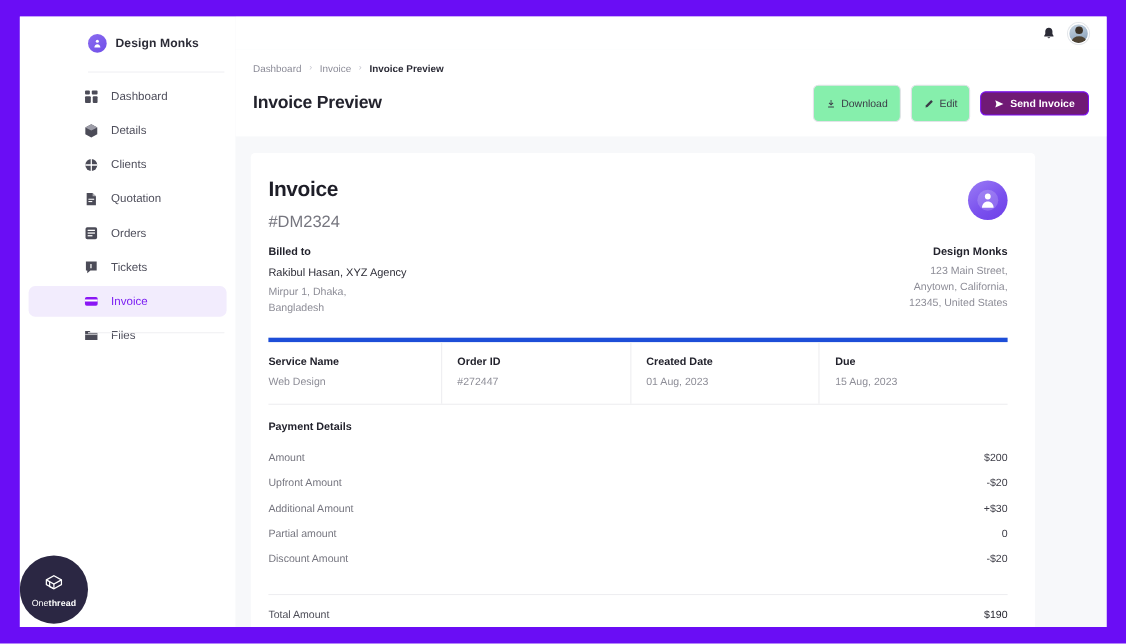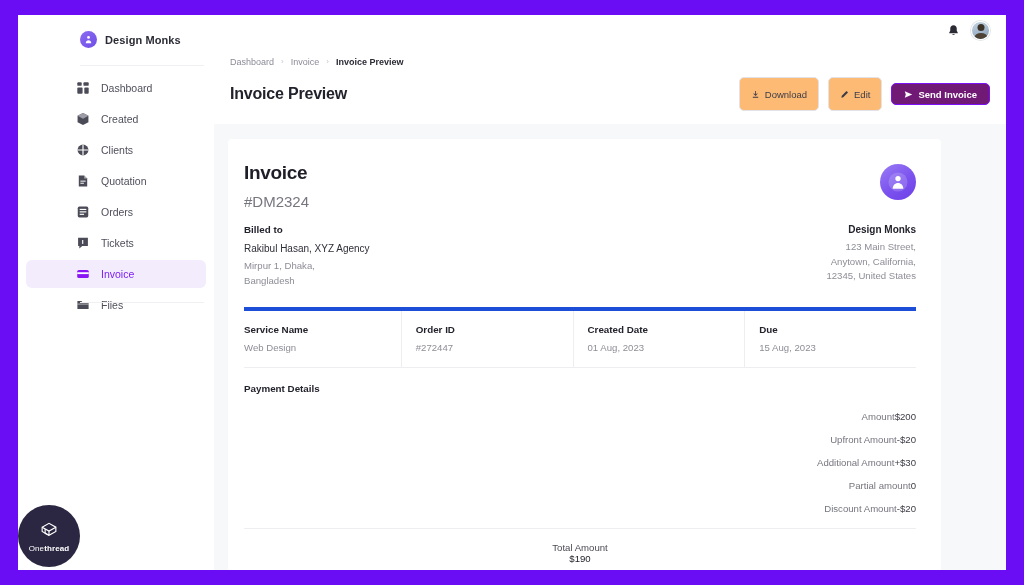--- a/index.html
+++ b/index.html
@@ -238,21 +238,21 @@
     display: inline-flex;
     align-items: center;
     gap: 5px;
     height: 22px;
     padding: 16px 11px;
     border-radius: 5px;
     font-size: 9.5px;
     cursor: pointer;
     white-space: nowrap;
     border: 1px solid #e2e3e8;
-    background: #fdba74;
+    background: #86efac;
     color: #3b3b47;
   }
   .btn svg { width: 9px; height: 9px; display: block; }
   .btn-primary {
     background: #701a75;
     border-color: #7b0ff5;
     color: #ffffff;
     font-weight: bold;
     padding: 0 12px;
     justify-content: center;
@@ -364,40 +364,39 @@
 
   .pay-title {
     font-size: 9.8px;
     font-weight: bold;
     color: #23232d;
     margin-top: 15px;
     margin-bottom: 11px;
   }
   .pay-row {
     display: flex;
-    justify-content: flex-end;
+    justify-content: space-between;
     align-items: center;
     padding: 6px 0;
   }
   .pay-name {
     font-size: 9.6px;
     color: #75757f;
   }
   .pay-val {
     font-size: 9.6px;
     color: #3b3b45;
   }
   .pay-total {
     display: flex;
     justify-content: space-between;
     align-items: center;
     border-top: 1px solid #eeeef1;
-    margin-top: 8px;
+    margin-top: 20px;
     padding-top: 13px;
-    flex-direction: column;
   }
   .pay-total .pay-name { color: #4b4b55; }
   .pay-total .pay-val { color: #23232d; }
 
   .note-title {
     font-size: 11px;
     font-weight: bold;
     color: #23232d;
     margin-top: 20px;
     margin-bottom: 7px;
@@ -437,21 +436,21 @@
         <span class="nav-label">Dashboard</span>
       </div>
 
       <div class="nav-item">
         <span class="nav-icon">
           <svg viewBox="0 0 16 16" fill="currentColor">
             <path d="M8 1.2 14.2 4.4v7.2L8 14.8 1.8 11.6V4.4z"></path>
             <path d="M8 1.2 14.2 4.4 8 7.6 1.8 4.4z" fill="#9d9da8"></path>
           </svg>
         </span>
-        <span class="nav-label">Created</span>
+        <span class="nav-label">Details</span>
       </div>
 
       <div class="nav-item">
         <span class="nav-icon">
           <svg viewBox="0 0 16 16" fill="none" stroke="currentColor" stroke-width="1.6">
             <circle cx="8" cy="8" r="6.2" fill="currentColor" stroke="none"></circle>
             <path d="M1.8 8h12.4M8 1.8v12.4" stroke="#ffffff" stroke-width="1.3"></path>
           </svg>
         </span>
         <span class="nav-label">Clients</span>

